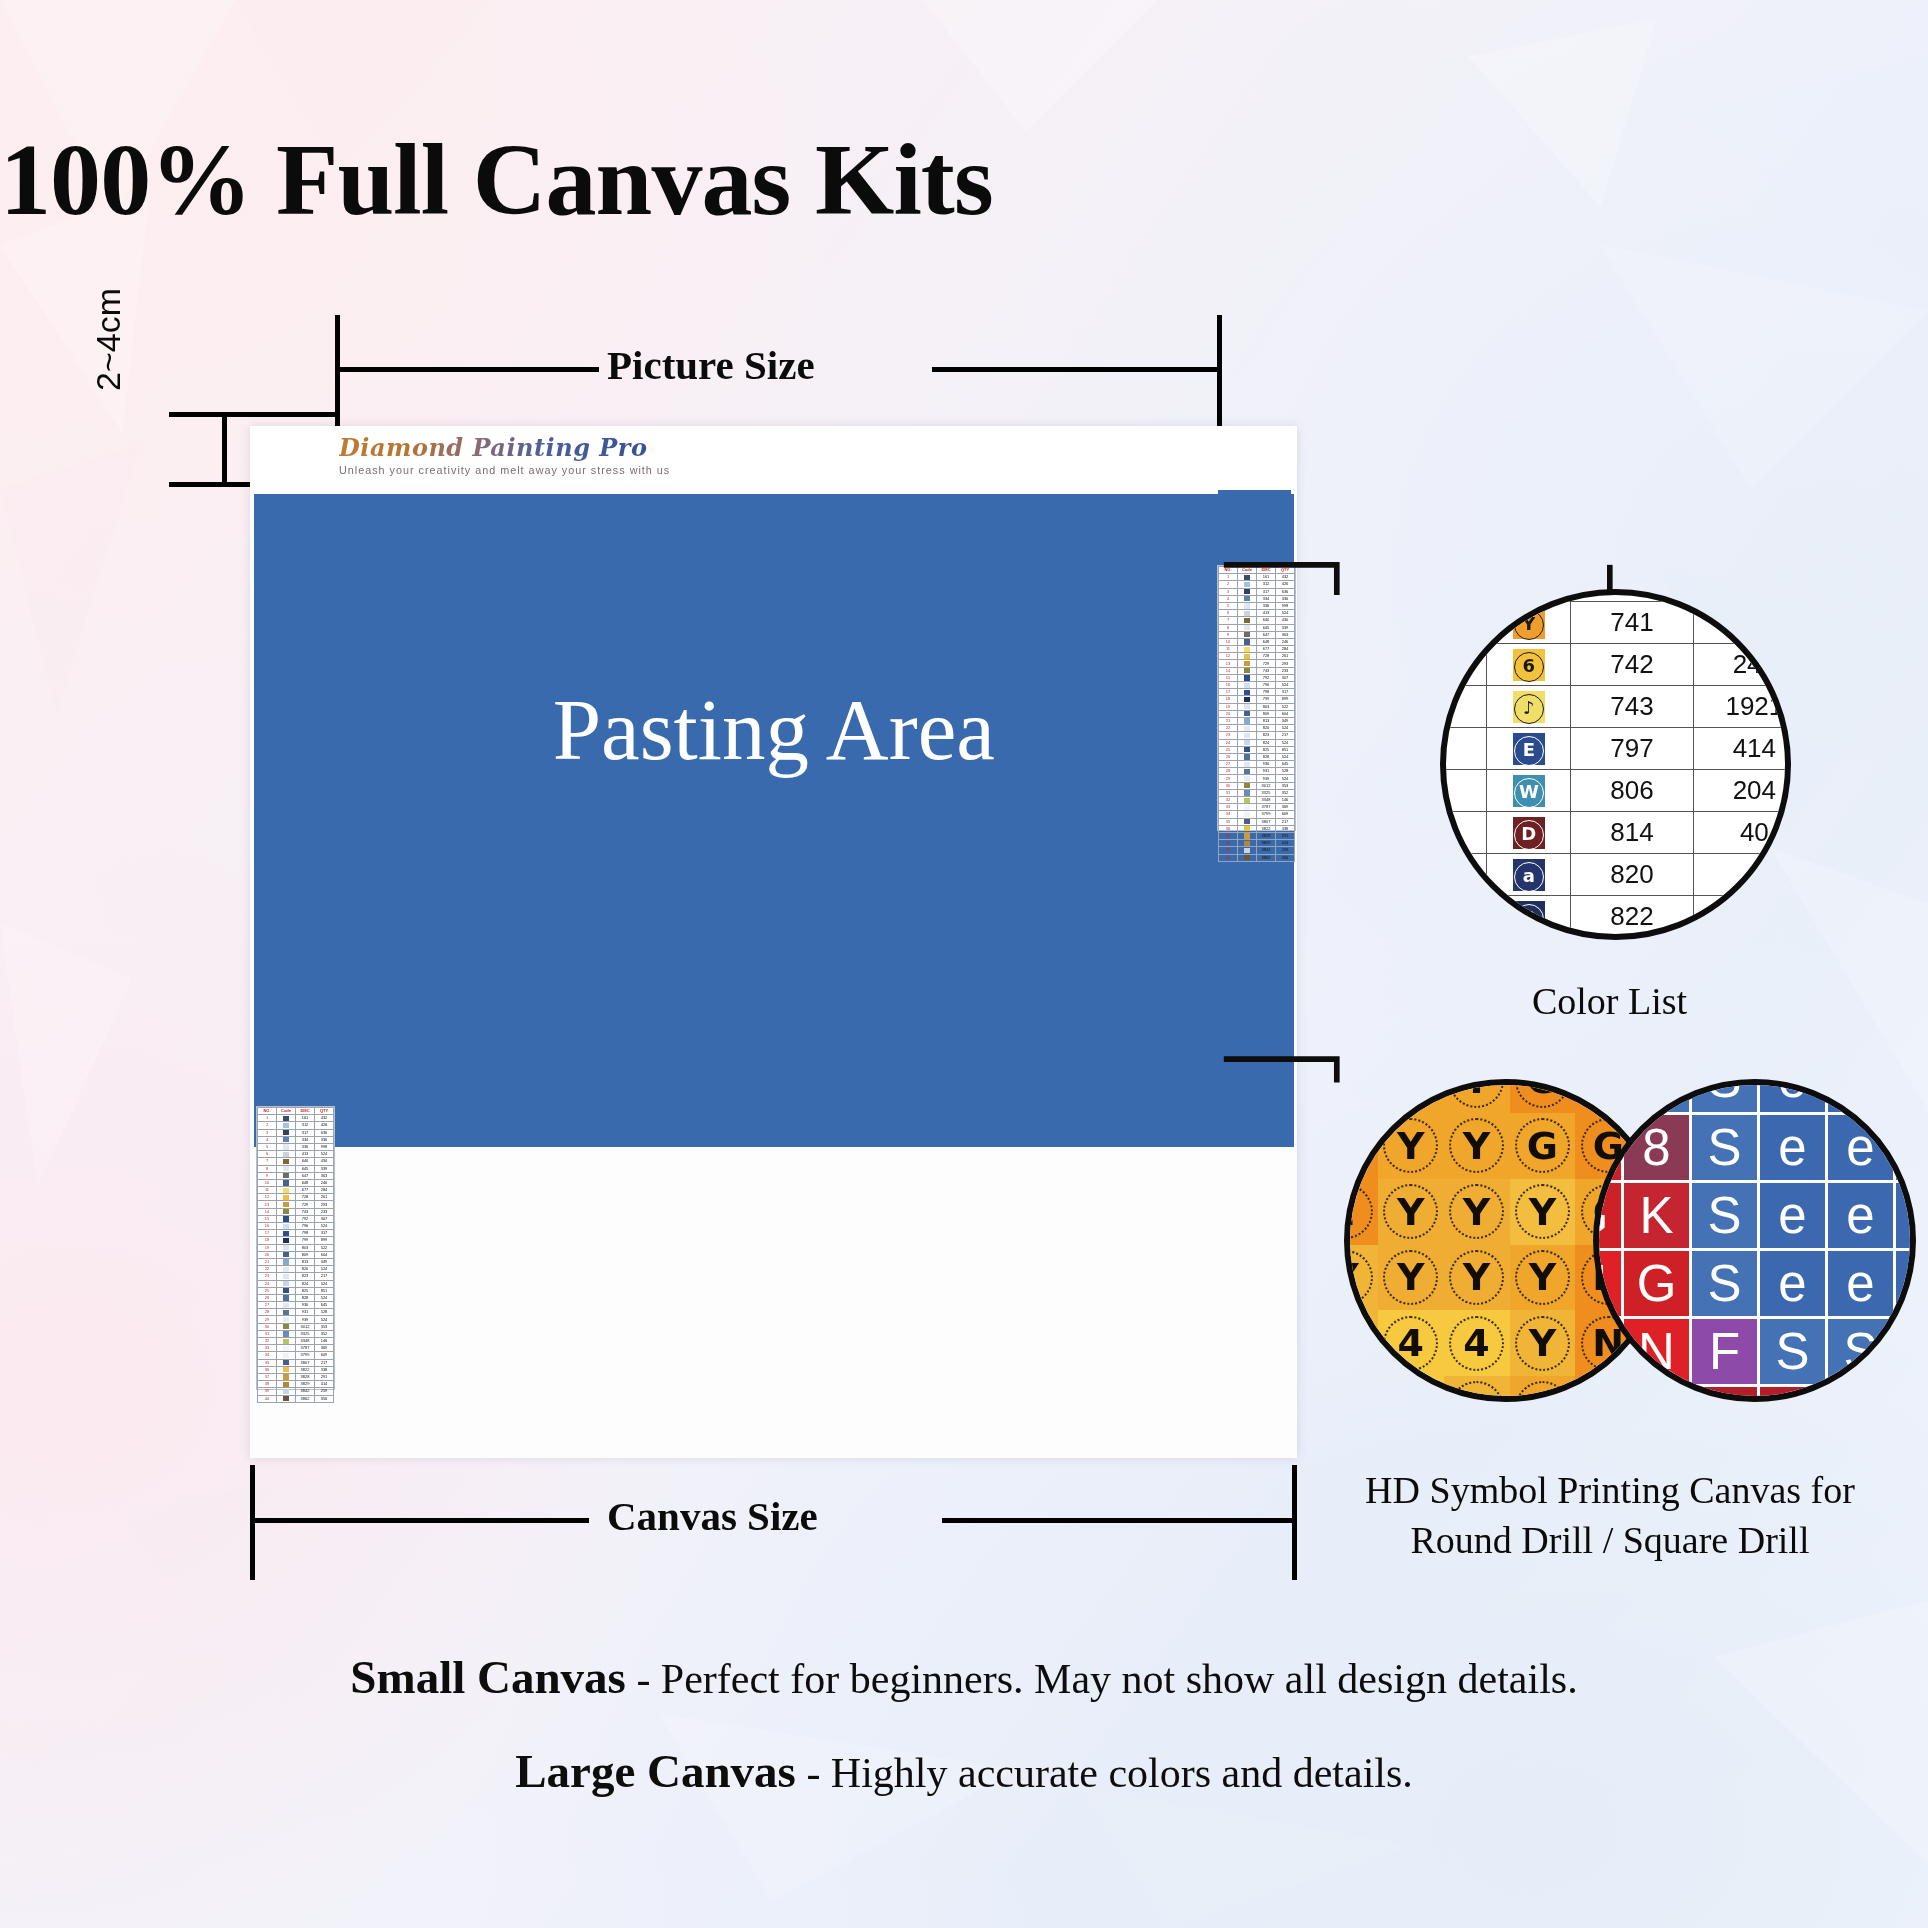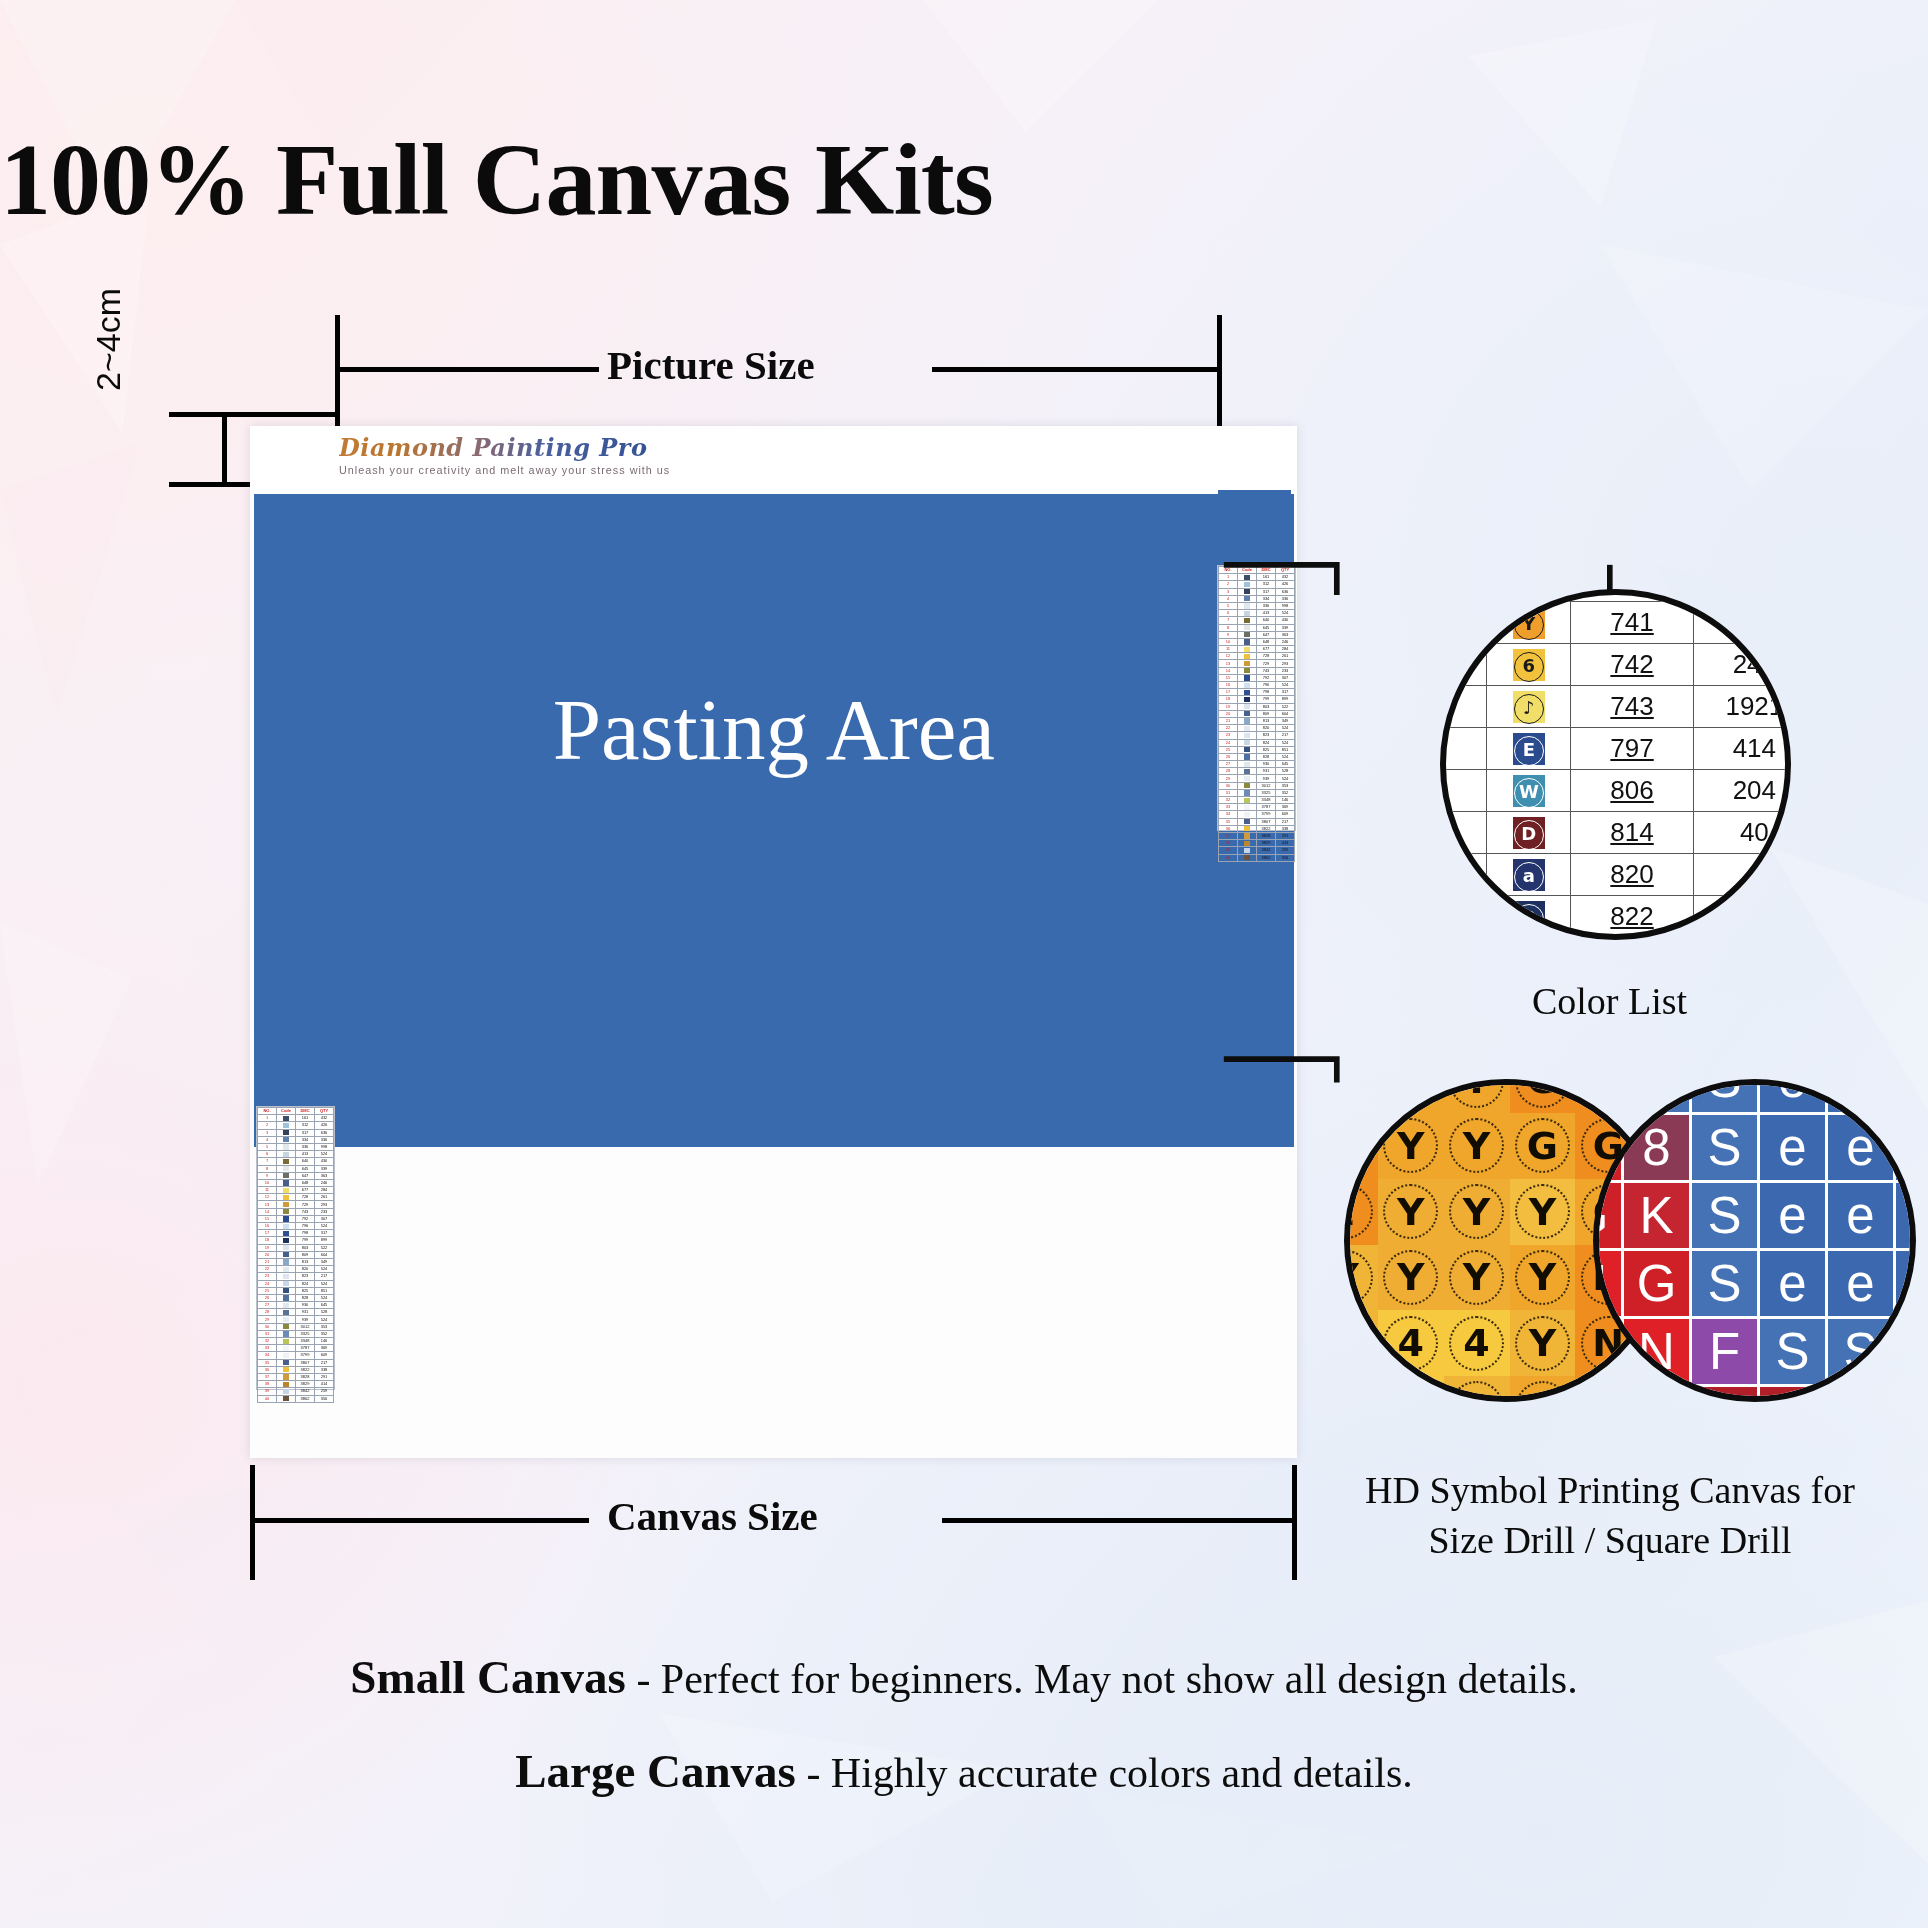--- a/index.html
+++ b/index.html
@@ -103,21 +103,21 @@
   #mag-round{left:1344px;top:1079px;width:311px;height:311px;}
   #mag-square{left:1593px;top:1079px;width:311px;height:311px;z-index:3;}
 
   
   .mag-tbl{position:absolute;left:-73px;top:-36px;width:443px;border-collapse:collapse;table-layout:fixed;}
   .mag-tbl td{border:1.9px solid #555;height:41px;text-align:center;font-size:26px;
     font-family:"Liberation Sans", sans-serif;color:#111;padding:0;}
   .mag-tbl td.n{color:#d2232a;width:66px;font-weight:400;}
   .mag-tbl td.blank{width:45px;}
   .mag-tbl td.s{width:83px;}
-  .mag-tbl td.dmc{width:121px;text-decoration:underline;}
+  .mag-tbl td.dmc{width:121px;}
   .mag-tbl td.qty{width:121px;}
   .symbox{display:inline-block;width:32px;height:32px;line-height:32px;font-size:21px;font-weight:700;
     font-family:"DejaVu Sans", sans-serif;}
   .symcircle{display:inline-block;width:28px;height:28px;line-height:26px;border-radius:50%;
     border:1.9px solid currentColor;font-size:18px;font-weight:700;}
 
   
   .grid{position:absolute;display:grid;}
   #round-grid{left:-38px;top:-38px;width:395px;height:395px;grid-template-columns:repeat(6,1fr);grid-template-rows:repeat(6,1fr);}
   .rcell{display:flex;align-items:center;justify-content:center;}
@@ -942,21 +942,21 @@
         <div class="scell" style="background: rgb(224, 32, 39);">N</div>
         <div class="scell" style="background: rgb(179, 31, 40);">K</div>
         <div class="scell" style="background: rgb(179, 31, 40);">K</div>
         <div class="scell" style="background: rgb(179, 31, 40);">K</div>
         <div class="scell" style="background: rgb(179, 31, 40);">K</div>
       </div>
   </div>
 
   <div class="caption" id="hd-caption">
     <div>HD Symbol Printing Canvas for</div>
-    <div>Size Drill  /  Square Drill</div>
+    <div>Round Drill  /  Square Drill</div>
   </div>
 
   <div class="bottom" id="line-small">
     <span class="lead">Small Canvas</span><span> - Perfect for beginners. May not show all design details.</span>
   </div>
   <div class="bottom" id="line-large">
     <span class="lead">Large Canvas</span><span> - Highly accurate colors and details.</span>
   </div>
 
 </div>

